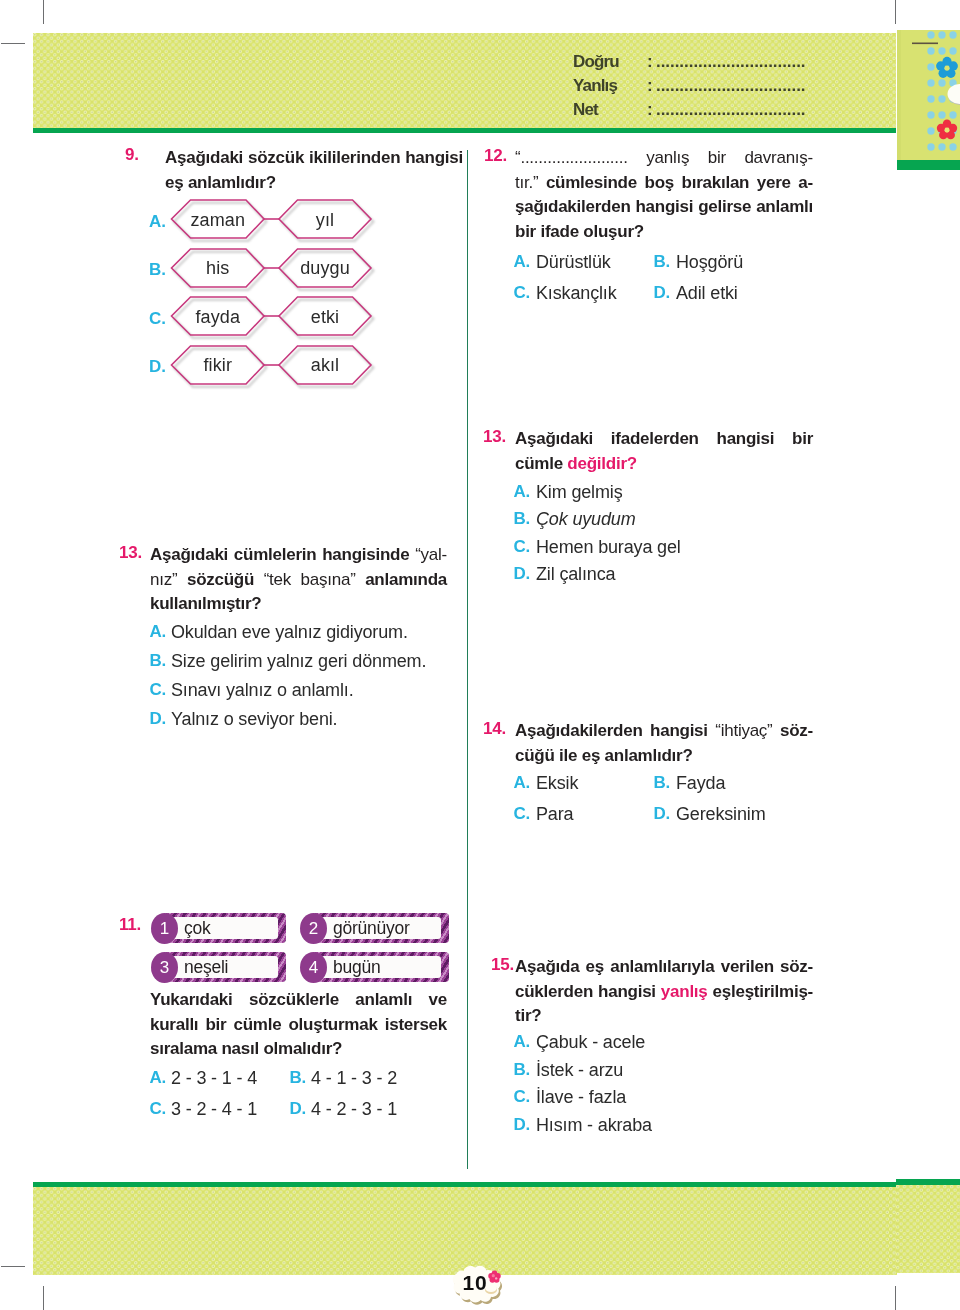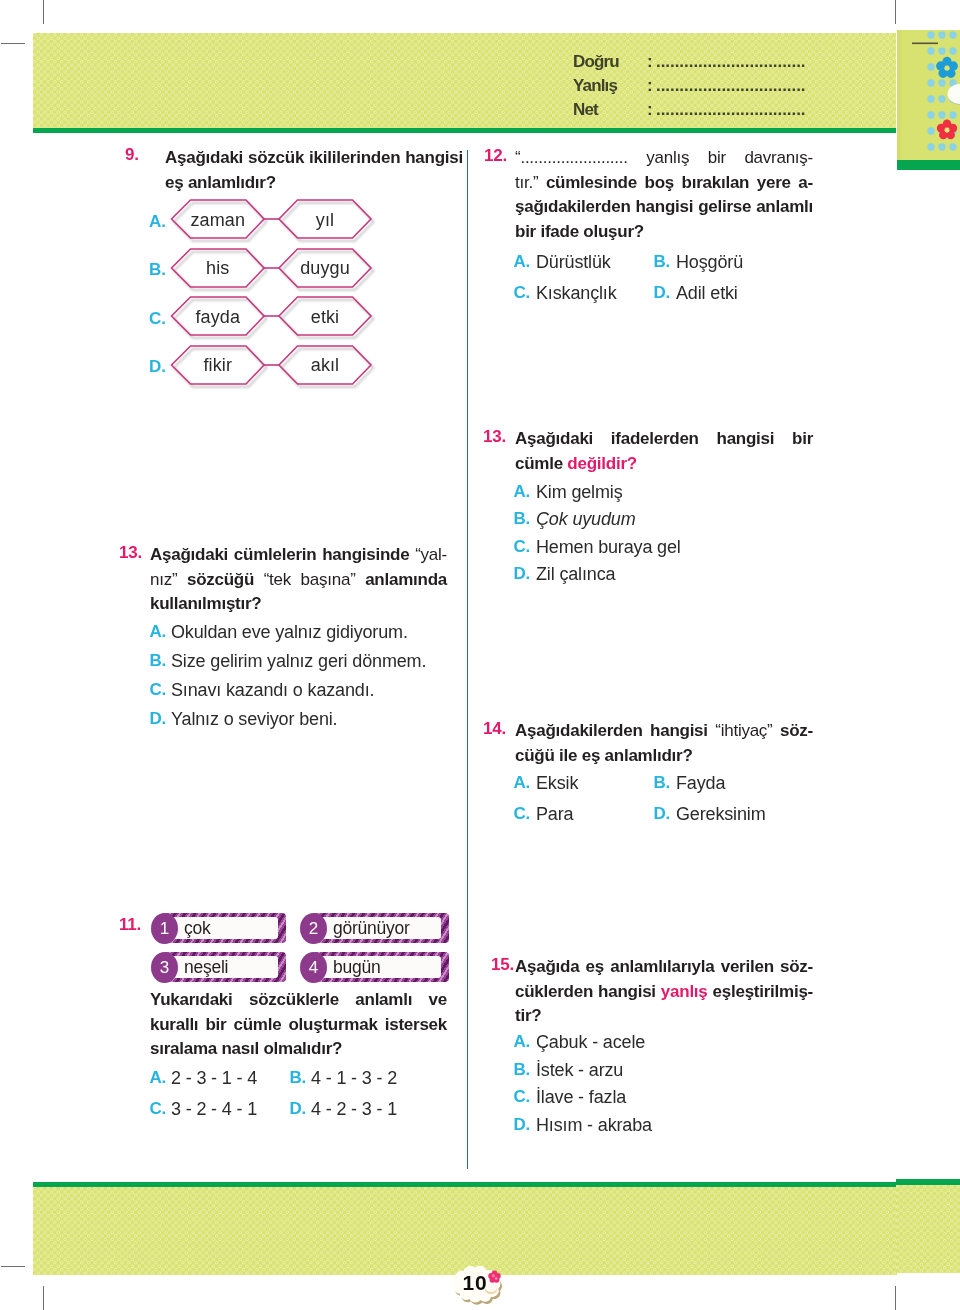--- a/index.html
+++ b/index.html
@@ -249,21 +249,21 @@
     <div class="qbody" style="left:150px;top:543px;width:297px;">
         <span class="pline pj"><b>Aşağıdaki cümlelerin hangisinde</b> “yal-</span>
         <span class="pline pj">nız” <b>sözcüğü</b> “tek başına” <b>anlamında</b></span>
         <span class="pline"><b>kullanılmıştır?</b></span>
       </div>
     <div class="optl" style="left:116px;top:622px;width:50px;">A.</div>
     <div class="opt" style="left:171px;top:622px;">Okuldan eve yalnız gidiyorum.</div>
     <div class="optl" style="left:116px;top:651px;width:50px;">B.</div>
     <div class="opt" style="left:171px;top:651px;">Size gelirim yalnız geri dönmem.</div>
     <div class="optl" style="left:116px;top:680px;width:50px;">C.</div>
-    <div class="opt" style="left:171px;top:680px;">Sınavı kazandı o kazandı.</div>
+    <div class="opt" style="left:171px;top:680px;">Sınavı yalnız o anlamlı.</div>
     <div class="optl" style="left:116px;top:709px;width:50px;">D.</div>
     <div class="opt" style="left:171px;top:709px;">Yalnız o seviyor beni.</div>
   </div>
 
   <div>
     <div class="qnum" style="left:119px;top:915px;">11.</div>
 
     <div style="position:absolute;left:151px;top:913px;">
       <div class="wcard" style="left:13px;width:122px;"></div>
       <div class="wbadge">1</div>

